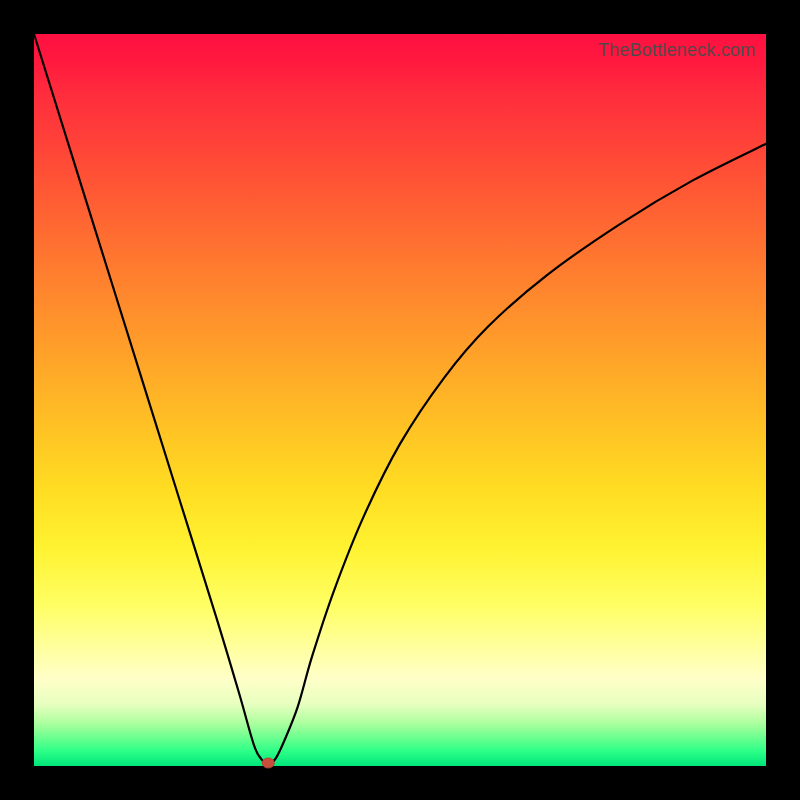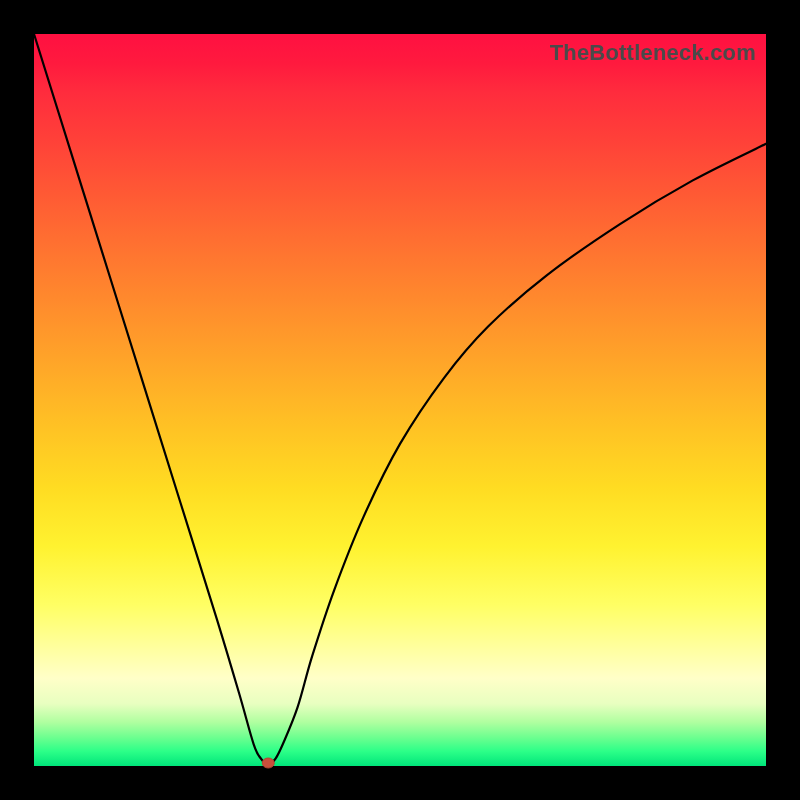--- a/index.html
+++ b/index.html
@@ -44,22 +44,22 @@
       #70ff90 96%,
       #2cff88 98%,
       #00e57a 100%
     );
   }
   .watermark {
     position: absolute;
     top: 6px;
     right: 10px;
     color: #4a4a4a;
-    font-size: 22px;
-    font-weight: 700;
+    font-size: 18px;
+    font-weight: 400;
     letter-spacing: 0.2px;
     user-select: none;
   }
   svg.curve {
     position: absolute;
     left: 0;
     top: 0;
     width: 732px;
     height: 732px;
     overflow: visible;

